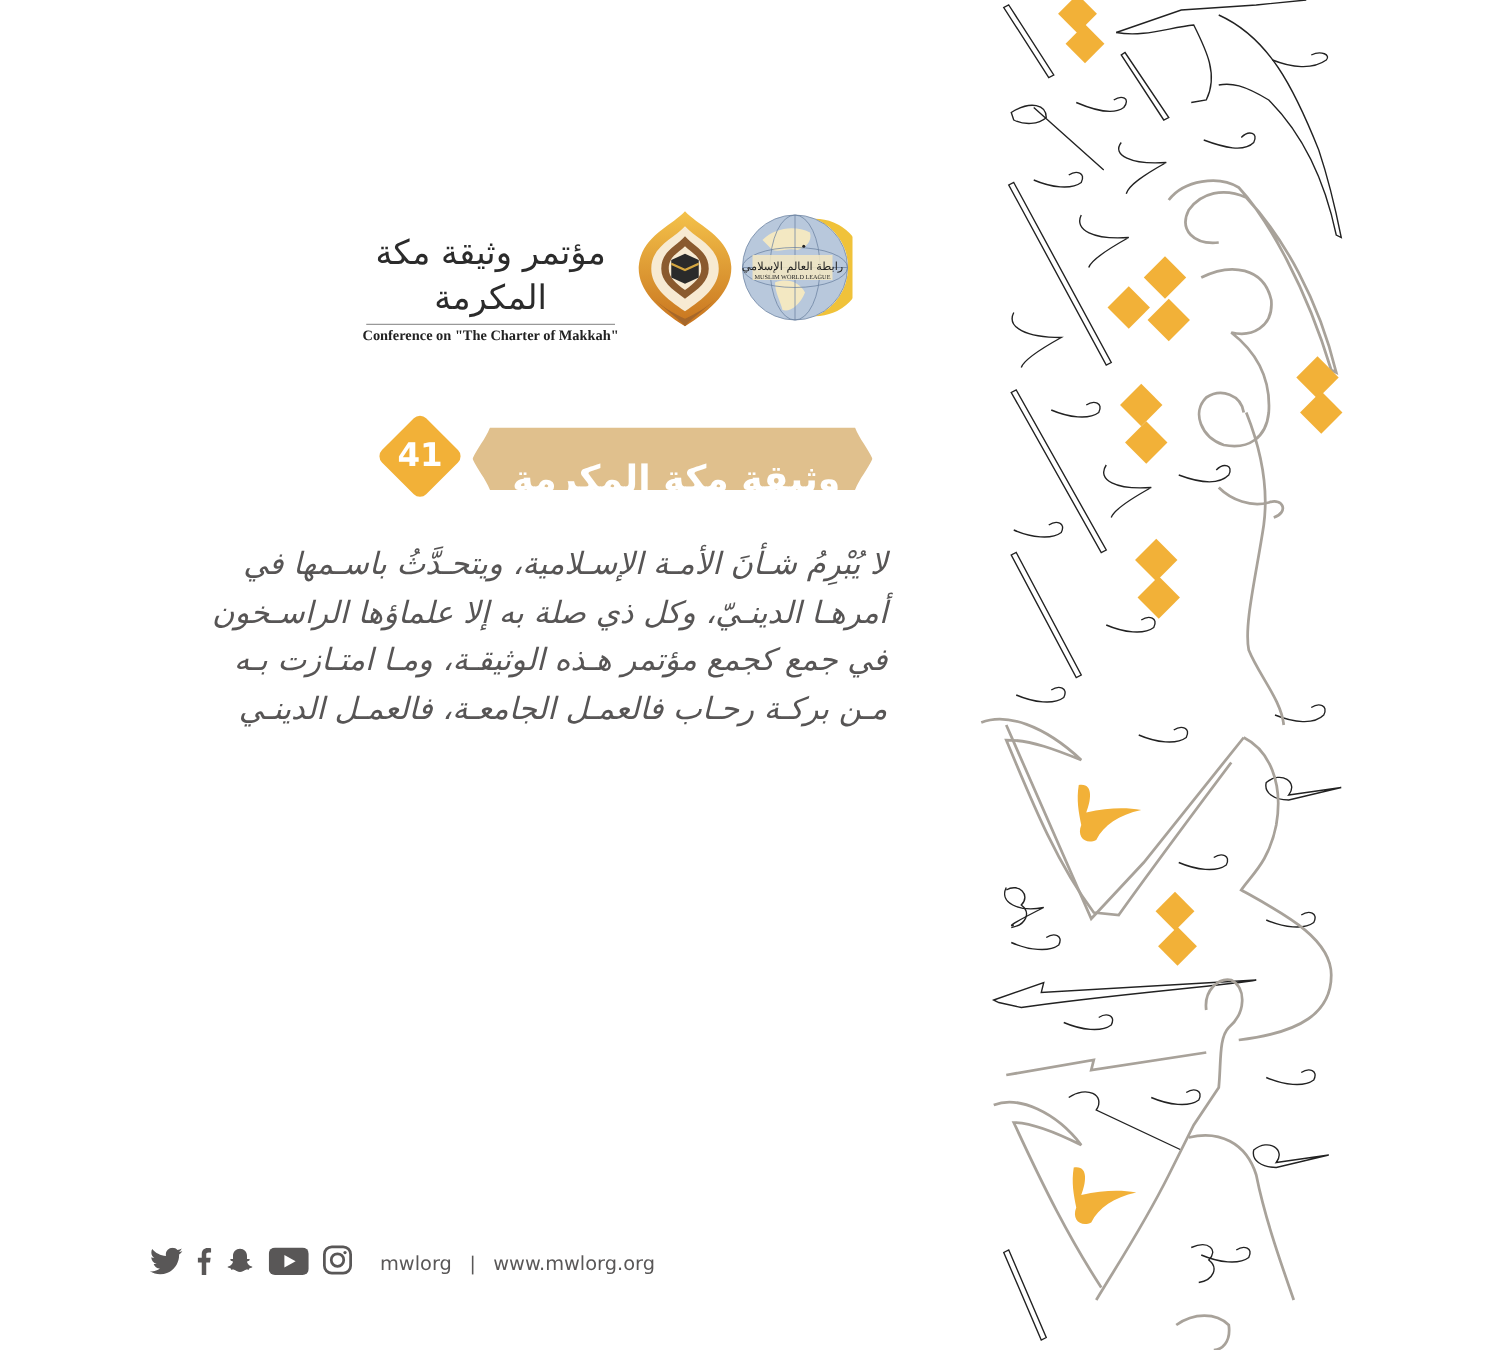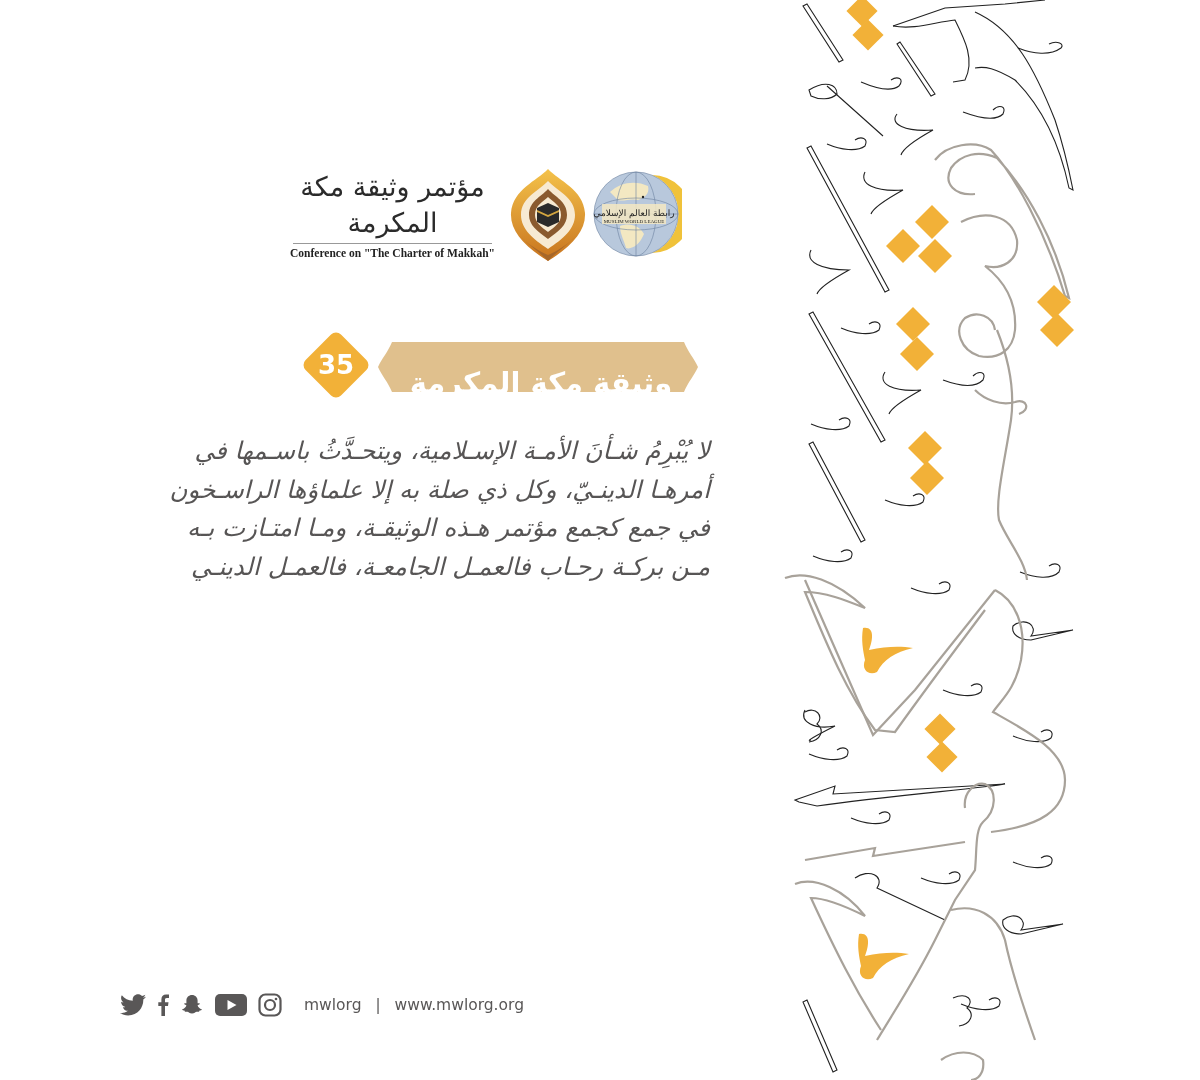--- a/index.html
+++ b/index.html
@@ -1,21 +1,21 @@
 <!DOCTYPE html>
 <html><head>
   <meta charset="utf-8">
   <style>
     html, body { margin:0; padding:0; }
     body {
       width:1200px; height:1080px; background:#ffffff; position:relative; overflow:hidden;
       font-family:"DejaVu Sans", sans-serif; color:#555353;
     }
     .logos { position:absolute; left:285px; top:165px; width:400px; height:100px; }
-    .conf-logo { position:absolute; left:0; top:4px; width:215px; height:70px; text-align:center; }
+    .conf-logo { position:absolute; left:0; top:20px; width:215px; height:70px; text-align:center; }
     .conf-ar { font-family:"DejaVu Serif", serif; font-size:27px; color:#2b2b2b; direction:rtl; line-height:36px; letter-spacing:-1px; }
     .conf-rule { height:1px; background:#999; margin:2px 8px 3px 8px; }
     .conf-en { font-family:"Liberation Serif", serif; font-size:11.5px; font-weight:bold; color:#222; }
     .kaaba-emblem { position:absolute; left:222px; top:2px; width:82px; height:96px; }
     .mwl-emblem { position:absolute; left:305px; top:3px; width:92px; height:92px; }
 
     .title-row { position:absolute; left:303px; top:330px; width:400px; height:70px; }
     .num-badge {
       position:absolute; left:8px; top:10px; width:50px; height:50px;
       background:#f2b138; transform:rotate(45deg); border-radius:7px;
@@ -30,21 +30,21 @@
       text-align:center; color:#ffffff; font-weight:bold; font-size:29px; direction:rtl;
     }
 
     .body-text {
       position:absolute; left:105px; top:432px; width:605px;
       direction:rtl; text-align:justify; text-align-last:right;
       font-size:24.5px; line-height:38.5px; color:#575555;
     }
     .body-text span { display:block;font-style:italic; }
 
-    .footer { position:absolute; left:120px; top:990px; height:30px; display:flex; align-items:center; }
+    .footer { position:absolute; left:120px; top:990px; height:30px; display:flex; align-items:flex-end; }
     .ficon { display:inline-block; margin-right:11px; }
     .ftext { font-size:15.5px; color:#595757; }
     .sep { margin:0 14px; font-size:15px; color:#595757; }
 
     .deco { position:absolute; left:765px; top:0; width:340px; height:1080px; }
   </style>
 </head>
 <body>
 
 <div class="logos">
@@ -84,21 +84,21 @@
     </g>
     <rect x="12" y="36" width="64" height="20" fill="#f3e8c2" opacity="0.85"></rect>
     <text x="44" y="48" font-size="9" text-anchor="middle" fill="#222" font-family="DejaVu Serif, serif">رابطة العالم الإسلامي</text>
     <text x="44" y="55" font-size="5" text-anchor="middle" fill="#222" font-family="Liberation Serif, serif">MUSLIM WORLD LEAGUE</text>
     <circle cx="53" cy="29" r="1.2" fill="#222"></circle>
   </svg>
 </div>
 
 <div class="title-row">
   <div class="num-badge"></div>
-  <div class="num-text">35</div>
+  <div class="num-text">41</div>
   <svg class="pill" viewBox="0 0 320 50">
     <path d="M14 0 L306 0 C310 10 316 16 320 25 C316 34 310 40 306 50 L14 50 C10 40 4 34 0 25 C4 16 10 10 14 0 Z" fill="#e0c08d"></path>
   </svg>
   <div class="pill-text">وثيقة مكة المكرمة</div>
 </div>
 
 <div class="body-text">
   <span>لا يُبْرِمُ شـأنَ الأمـة الإسـلامية، ويتحـدَّثُ باسـمها في</span>
   <span>أمرهـا الدينـيّ، وكل ذي صلة به إلا علماؤها الراسـخون</span>
   <span>في جمع كجمع مؤتمر هـذه الوثيقـة، ومـا امتـازت بـه</span>

